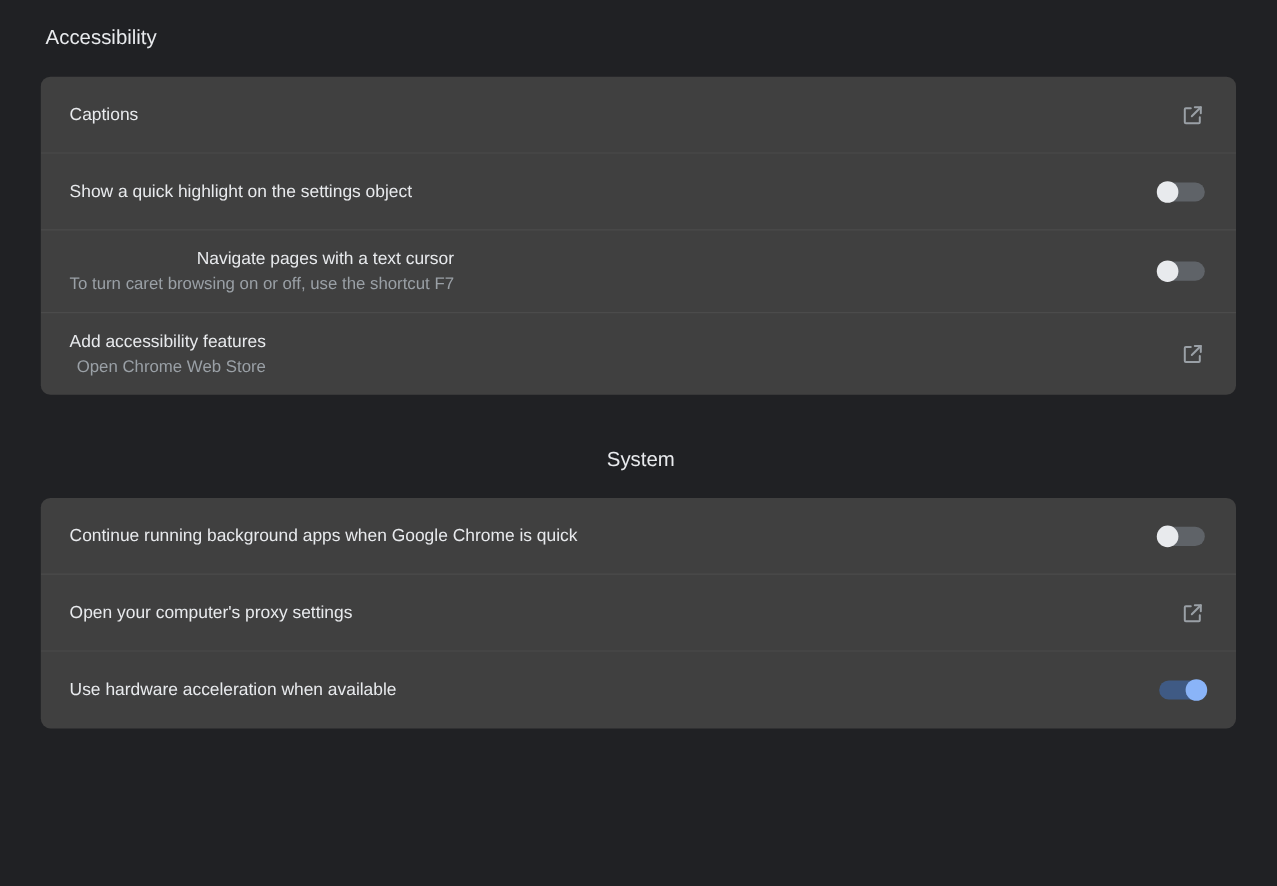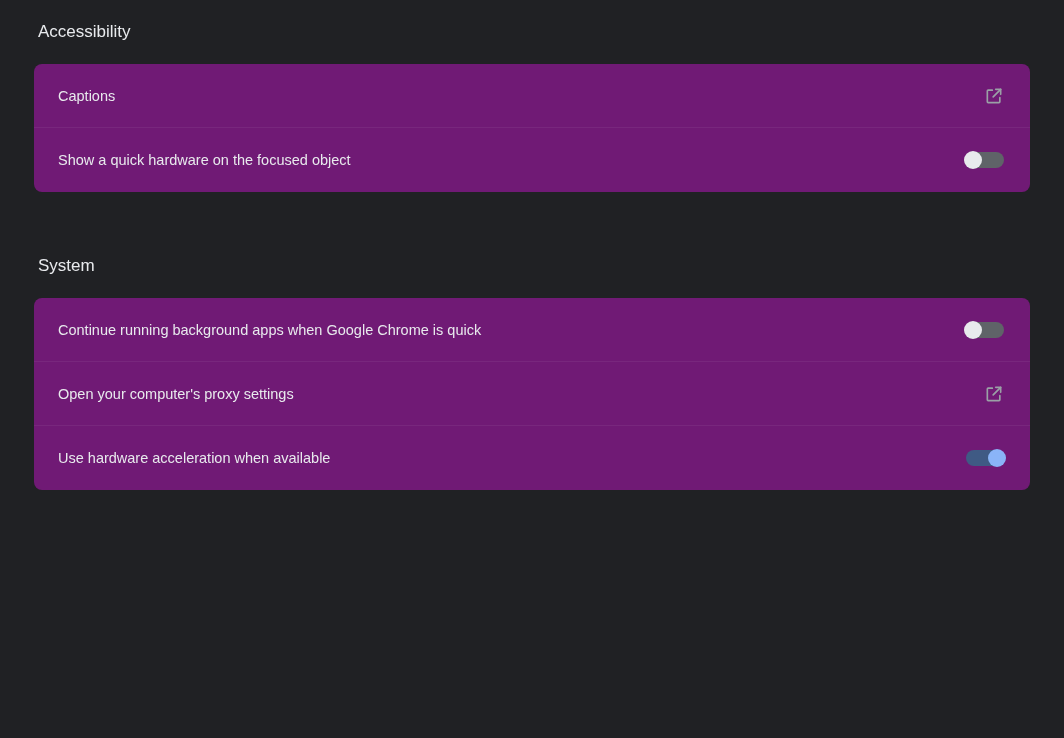--- a/index.html
+++ b/index.html
@@ -15,24 +15,25 @@
     .content {
       padding: 22px 34px 0 34px;
     }
     .section-title {
       font-size: 17px;
       font-weight: 400;
       color: #e8eaed;
       margin: 0 0 22px 4px;
     }
     .section-title.second {
-      margin-top: 64px;
+      margin-top: 44px;
+      text-align: center;
     }
     .card {
-      background: #701a75;
+      background: #404040;
       border-radius: 8px;
       overflow: hidden;
       text-align: right;
     }
     .row {
       display: flex;
       align-items: center;
       justify-content: space-between;
       padding: 16px 24px 16px 24px;
       border-bottom: 1px solid rgba(255,255,255,0.06);
@@ -114,61 +115,85 @@
         <svg class="ext-icon" viewBox="0 0 24 24">
           <path d="M14 4h6v6" stroke-linecap="round" stroke-linejoin="round"></path>
           <path d="M20 4l-9 9" stroke-linecap="round" stroke-linejoin="round"></path>
           <path d="M19 14v5a1 1 0 0 1-1 1H5a1 1 0 0 1-1-1V6a1 1 0 0 1 1-1h5" stroke-linecap="round" stroke-linejoin="round"></path>
         </svg>
       </div>
     </div>
 
     <div class="row">
       <div class="row-text">
-        <span class="row-primary">Show a quick hardware on the focused object</span>
+        <span class="row-primary">Show a quick highlight on the settings object</span>
       </div>
       <div class="row-right">
         <div class="toggle">
           <div class="knob"></div>
         </div>
       </div>
     </div>
 
-
-
-  </div>
-
-  <div class="section-title second">System</div>
-
-  <div class="card">
-
-    <div class="row">
-      <div class="row-text">
-        <span class="row-primary">Continue running background apps when Google Chrome is quick</span>
+    <div class="row">
+      <div class="row-text">
+        <span class="row-primary">Navigate pages with a text cursor</span>
+        <span class="row-secondary">To turn caret browsing on or off, use the shortcut F7</span>
       </div>
       <div class="row-right">
         <div class="toggle">
           <div class="knob"></div>
         </div>
       </div>
     </div>
 
     <div class="row">
       <div class="row-text">
-        <span class="row-primary">Open your computer's proxy settings</span>
+        <span class="row-primary">Add accessibility features</span>
+        <span class="row-secondary">Open Chrome Web Store</span>
       </div>
       <div class="row-right">
         <svg class="ext-icon" viewBox="0 0 24 24">
           <path d="M14 4h6v6" stroke-linecap="round" stroke-linejoin="round"></path>
           <path d="M20 4l-9 9" stroke-linecap="round" stroke-linejoin="round"></path>
           <path d="M19 14v5a1 1 0 0 1-1 1H5a1 1 0 0 1-1-1V6a1 1 0 0 1 1-1h5" stroke-linecap="round" stroke-linejoin="round"></path>
         </svg>
       </div>
     </div>
 
+  </div>
+
+  <div class="section-title second">System</div>
+
+  <div class="card">
+
+    <div class="row">
+      <div class="row-text">
+        <span class="row-primary">Continue running background apps when Google Chrome is quick</span>
+      </div>
+      <div class="row-right">
+        <div class="toggle">
+          <div class="knob"></div>
+        </div>
+      </div>
+    </div>
+
+    <div class="row">
+      <div class="row-text">
+        <span class="row-primary">Open your computer's proxy settings</span>
+      </div>
+      <div class="row-right">
+        <svg class="ext-icon" viewBox="0 0 24 24">
+          <path d="M14 4h6v6" stroke-linecap="round" stroke-linejoin="round"></path>
+          <path d="M20 4l-9 9" stroke-linecap="round" stroke-linejoin="round"></path>
+          <path d="M19 14v5a1 1 0 0 1-1 1H5a1 1 0 0 1-1-1V6a1 1 0 0 1 1-1h5" stroke-linecap="round" stroke-linejoin="round"></path>
+        </svg>
+      </div>
+    </div>
+
     <div class="row">
       <div class="row-text">
         <span class="row-primary">Use hardware acceleration when available</span>
       </div>
       <div class="row-right">
         <div class="toggle on">
           <div class="knob"></div>
         </div>
       </div>
     </div>

